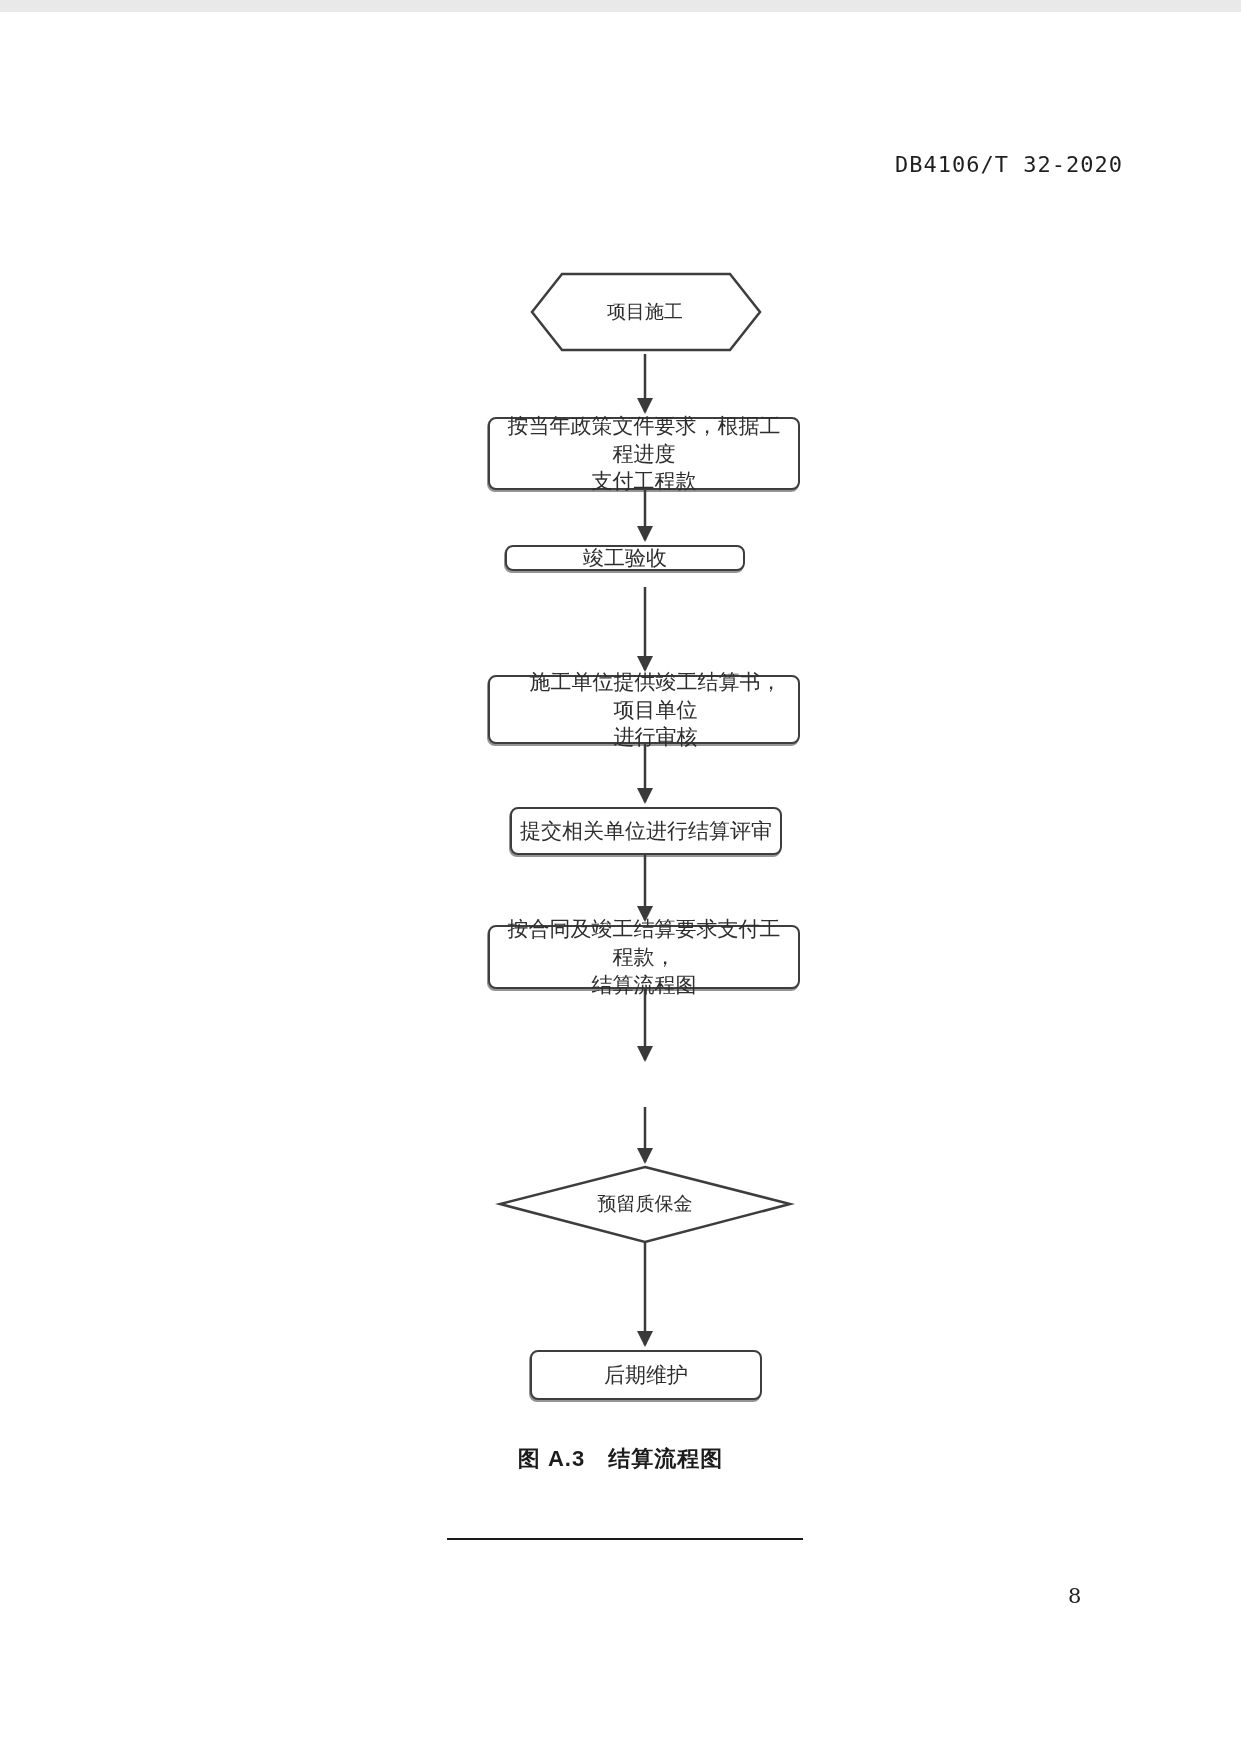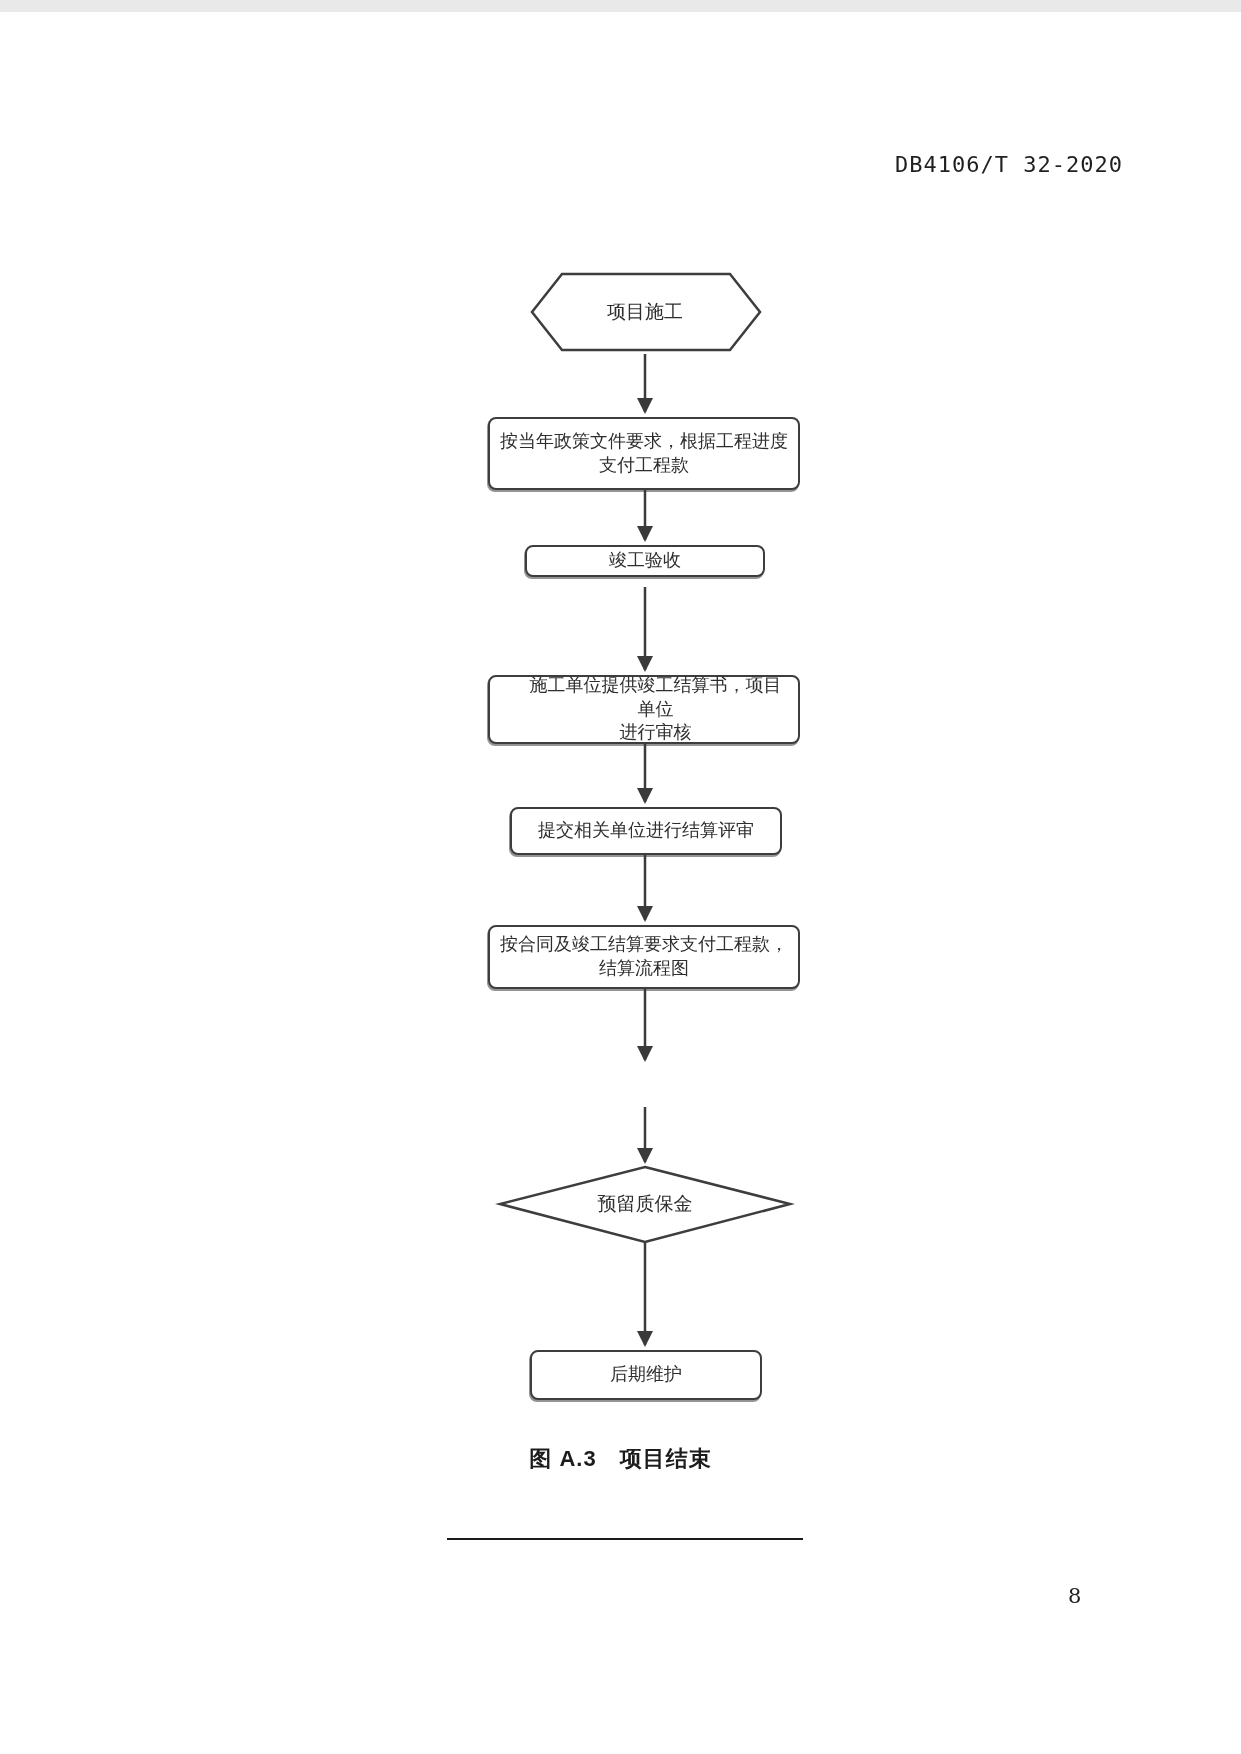--- a/index.html
+++ b/index.html
@@ -38,21 +38,21 @@
     box-sizing: border-box;
     border: 2px solid #3d3d3d;
     border-radius: 8px;
     background: #ffffff;
     box-shadow: -1px 2px 0 rgba(60,60,60,0.55);
     display: flex;
     align-items: center;
     justify-content: center;
     text-align: center;
     color: #2e2e2e;
-    font-size: 18px;
+    font-size: 21px;
     line-height: 1.32;
     white-space: pre-line;
     padding: 2px 8px;
   }
   .shape-label {
     position: absolute;
     display: flex;
     align-items: center;
     justify-content: center;
     text-align: left;
@@ -114,34 +114,34 @@
     <line x1="645" y1="977" x2="645" y2="1048" stroke="#3a3a3a" stroke-width="2.5" marker-end="url(#arrowhead)"></line>
     <line x1="645" y1="1095" x2="645" y2="1150" stroke="#3a3a3a" stroke-width="2.5" marker-end="url(#arrowhead)"></line>
     <line x1="645" y1="1230" x2="645" y2="1333" stroke="#3a3a3a" stroke-width="2.5" marker-end="url(#arrowhead)"></line>
   </svg>
 
   <div class="shape-label" style="left:545px; top:262px; width:200px; height:76px;">项目施工</div>
 
   <div class="flow-box" style="left:488px; top:405px; width:312px; height:73px;">按当年政策文件要求，根据工程进度
 支付工程款</div>
 
-  <div class="flow-box" style="left:525px; top:533px; width:240px; height:32px;text-align:center;">竣工验收</div>
+  <div class="flow-box" style="left:505px; top:533px; width:240px; height:26px;text-align:center;">竣工验收</div>
 
   <div class="flow-box" style="left:488px; top:663px; width:312px; height:69px;padding-left:31px;">施工单位提供竣工结算书，项目单位
 进行审核</div>
 
   <div class="flow-box" style="left:510px; top:795px; width:272px; height:48px;">提交相关单位进行结算评审</div>
 
   <div class="flow-box" style="left:488px; top:913px; width:312px; height:64px;">按合同及竣工结算要求支付工程款，
 结算流程图</div>
 
 
   <div class="shape-label" style="left:545px; top:1155px; width:200px; height:75px;">预留质保金</div>
 
   <div class="flow-box" style="left:530px; top:1338px; width:232px; height:50px;">后期维护</div>
 
-  <div class="figure-caption">图 A.3　项目结束</div>
+  <div class="figure-caption">图 A.3　结算流程图</div>
 
   <div class="footnote-divider"></div>
 
   <div class="page-number">8</div>
 
 </div>
 
 </body></html>

